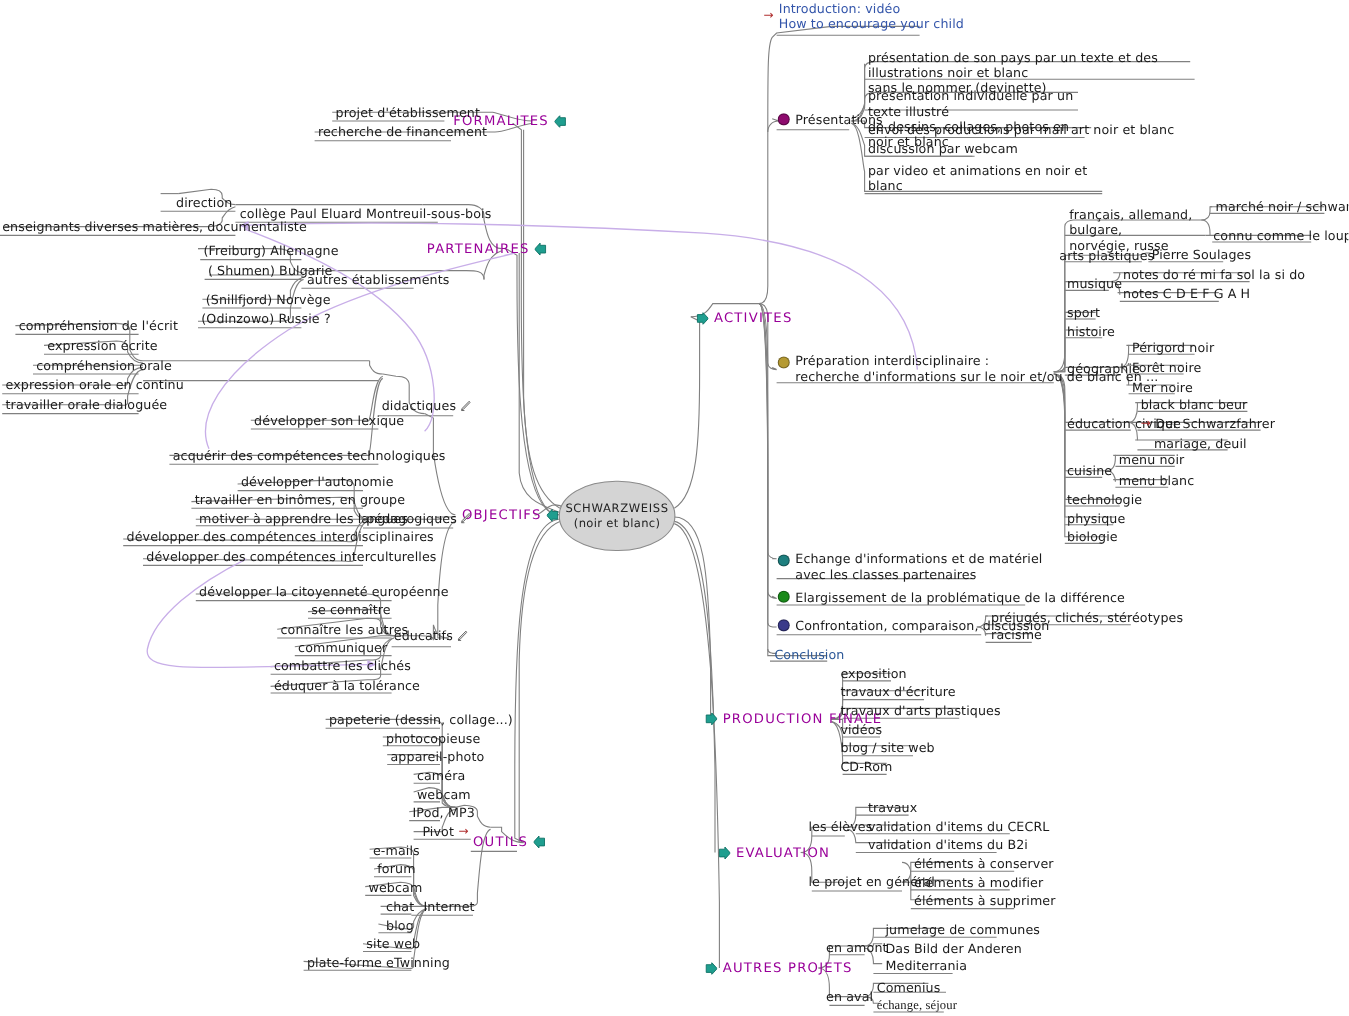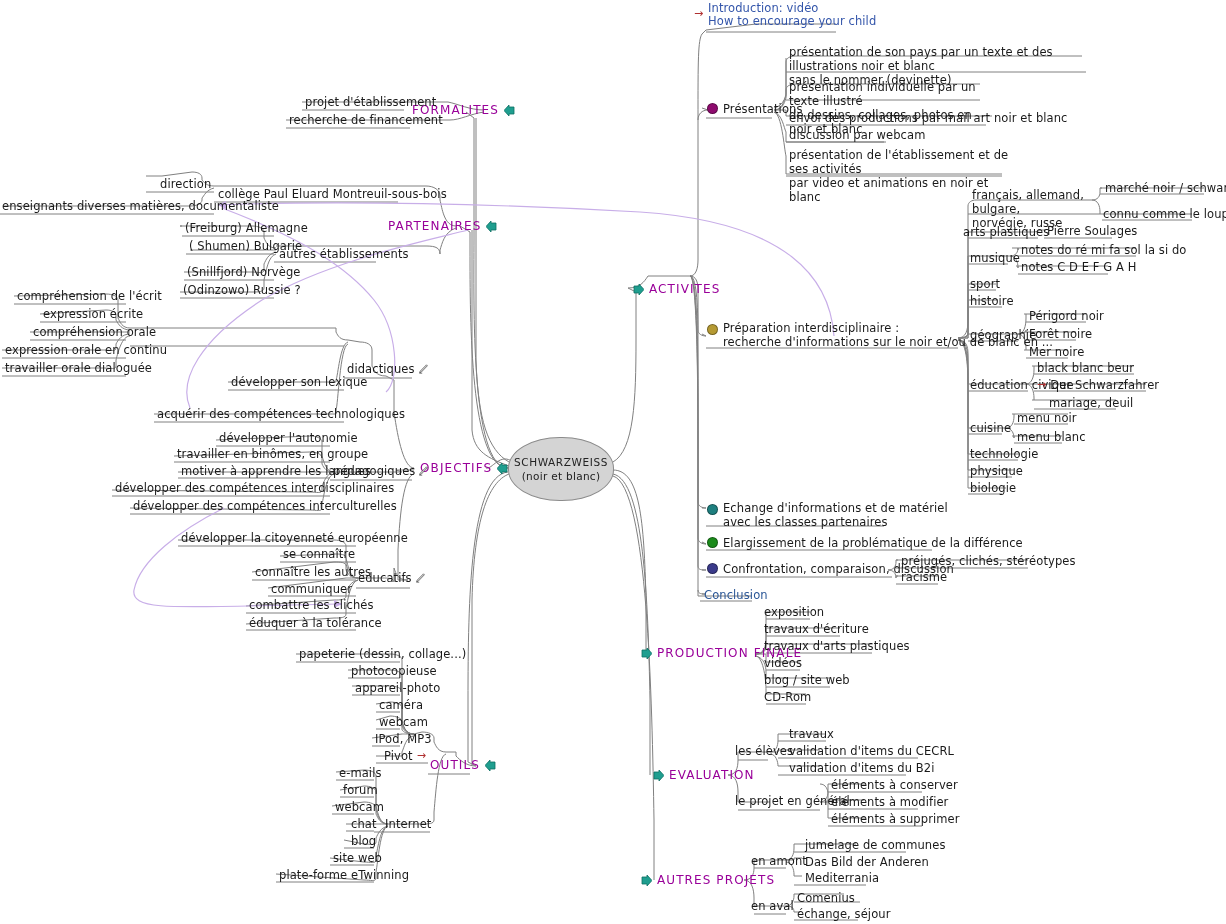--- a/index.html
+++ b/index.html
@@ -533,21 +533,20 @@
     <div>présentation de son pays par un texte et des illustrations noir et blanc</div>
     <div>sans le nommer (devinette)</div>
   </div>
   <div class="node two-line" style="left:787px;top:80px;width:200px;">
     <div>présentation individuelle par un texte illustré</div>
     <div>de dessins, collages, photos en noir et blanc</div>
   </div>
   <div class="node" style="left:787px;top:111px;">envoi des productions par mail art noir et blanc</div>
   <div class="node" style="left:787px;top:128px;">discussion par webcam</div>
   <div class="node two-line" style="left:787px;top:148px;width:225px;">
-    <div>présentation de l'établissement et de ses activités</div>
     <div>par video et animations en noir et blanc</div>
   </div>
 
   <div class="node nodeflex" style="left:705px;top:321px;width:260px;">
     <span class="bullet b-olive"></span>
     <span>
       <span style="display:block;">Préparation interdisciplinaire :</span>
       <span style="display:block;">recherche d'informations sur le noir et/ou de blanc en ...</span>
     </span>
   </div>
@@ -649,15 +648,15 @@
         </svg>
     </span>
     <span class="txt">AUTRES PROJETS</span>
   </div>
   <div class="node" style="left:749px;top:854px;">en amont</div>
   <div class="node" style="left:803px;top:838px;">jumelage de communes</div>
   <div class="node" style="left:803px;top:855px;">Das Bild der Anderen</div>
   <div class="node" style="left:803px;top:871px;">Mediterrania</div>
   <div class="node" style="left:749px;top:899px;">en aval</div>
   <div class="node" style="left:795px;top:891px;">Comenius</div>
-  <div class="node" style="left:795px;top:907px;">échange, séjour</div>
+  <div class="node" style="left:795px;top:907px;font-family:Liberation Serif, serif;">échange, séjour</div>
 
 </div>
 
 </body></html>

